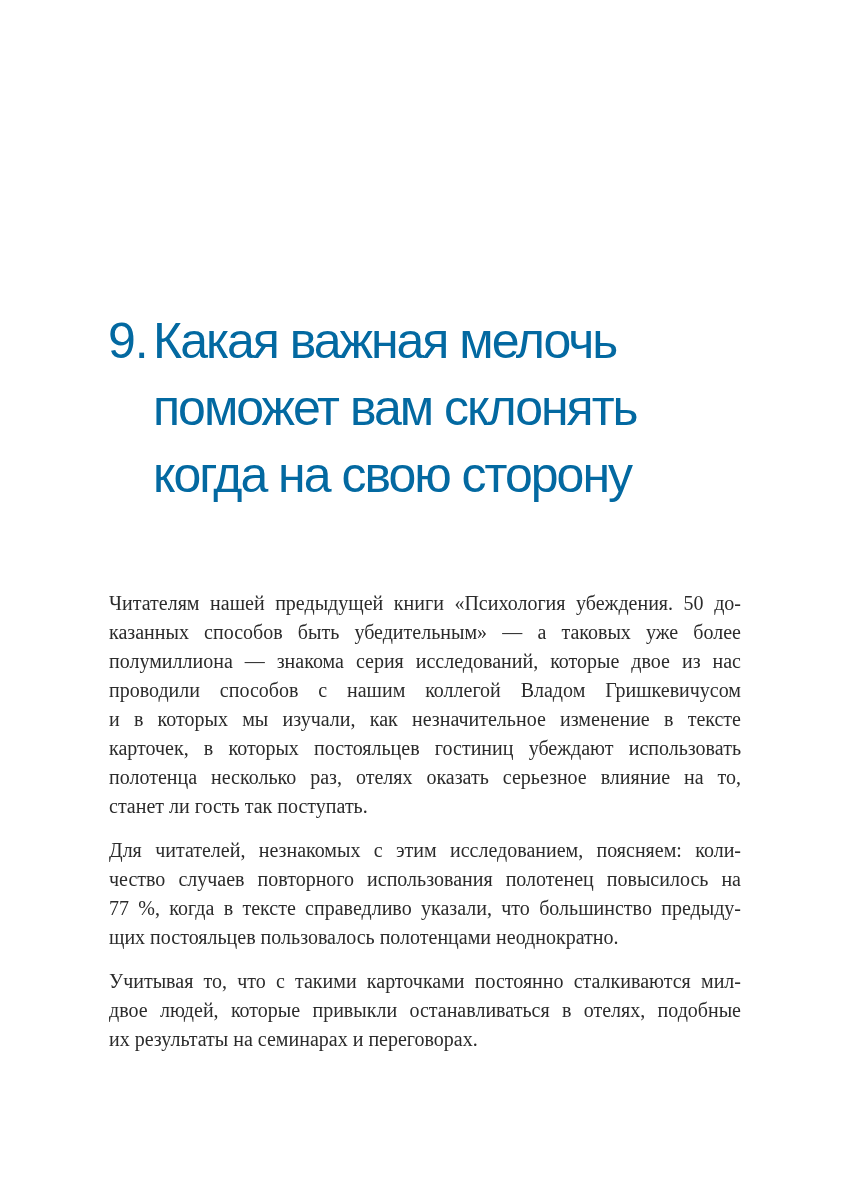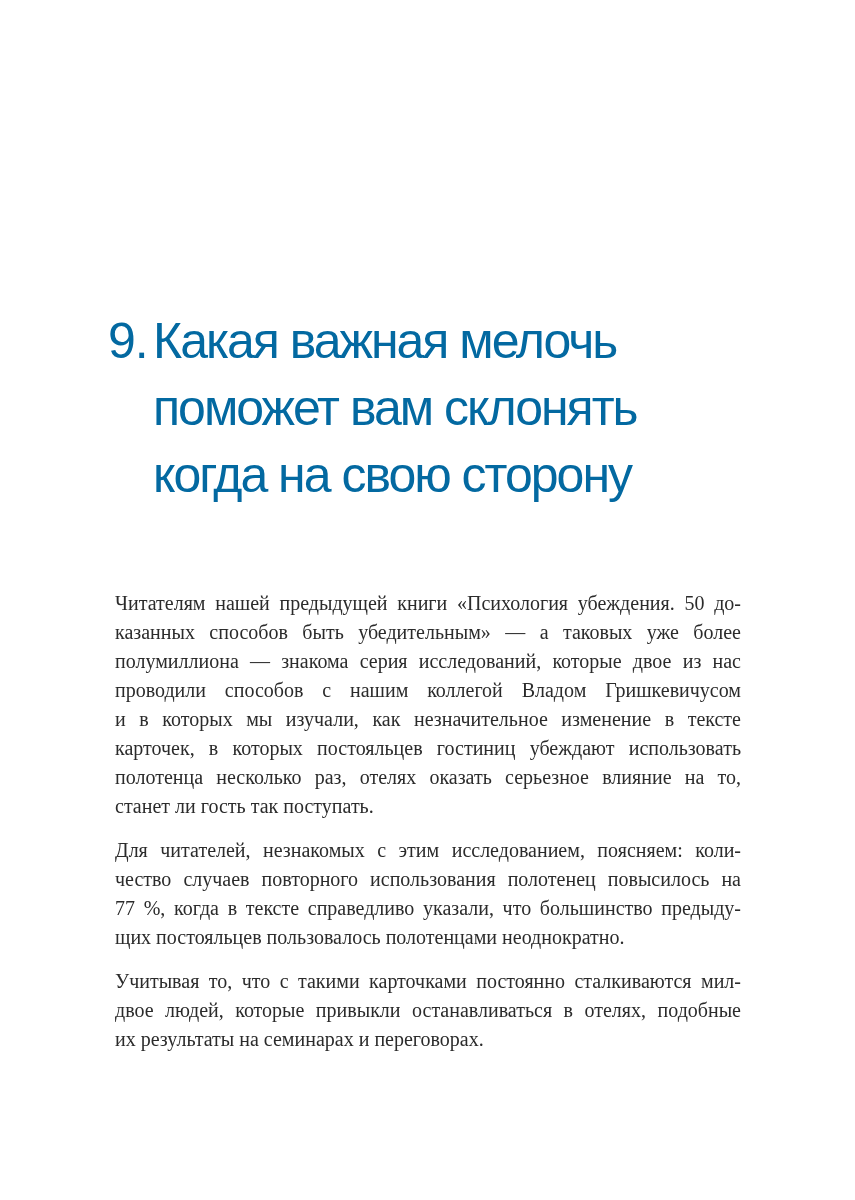--- a/index.html
+++ b/index.html
@@ -43,21 +43,21 @@
   .body-text {
     position: absolute;
     top: 589px;
     left: 103px;
     width: 638px;
     font-size: 20px;
     line-height: 29px;
     color: #2b2b2b;
   }
   .paragraph {
-    margin: 0 0 15px 12px;
+    margin: 0 0 15px 6px;
   }
   .b-line {
     text-align: justify;
     text-align-last: justify;
     height: 29px;
     overflow: hidden;
   }
   .b-line.last {
     text-align-last: left;
   }

